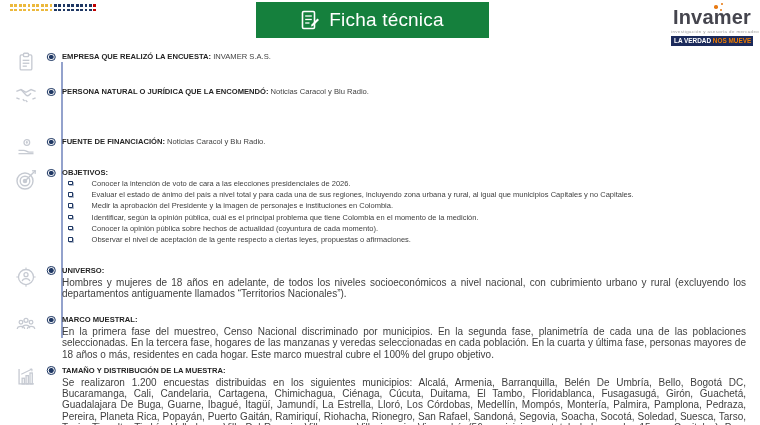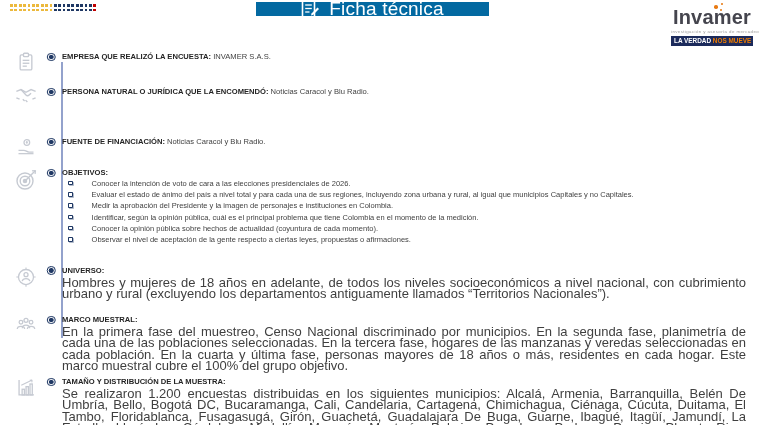--- a/index.html
+++ b/index.html
@@ -12,22 +12,22 @@
   
   .dots { position:absolute; left:10px; top:4px; }
   .dot-row { display:flex; gap:1.6px; margin-bottom:1.8px; }
   .dot { width:2.8px; height:2.8px; display:inline-block; }
   .dot.y { background:#ecb93d; }
   .dot.n { background:#1f3864; }
   .dot.r { background:#c00000; }
 
   
   .title-bar {
-    position:absolute; left:256px; top:2px; width:233px; height:14px;
-    background:#0369a1; color:#ffffff;
+    position:absolute; left:256px; top:2px; width:233px; height:36px;
+    background:#15803d; color:#ffffff;
     display:flex; align-items:center; justify-content:center; gap:9px;
   }
   .title-bar .t { font-size:19px; letter-spacing:.2px; }
   .title-bar svg { display:block; }
 
   
   .logo { position:absolute; right:7px; top:7px; width:82px; text-align:center; }
   .brand { position:relative; font-size:20px; font-weight:bold; color:#45454e; line-height:1; letter-spacing:.2px; }
   .brand .odots span { position:absolute; border-radius:50%; background:#e87a12; }
   .brand .odots .d1 { width:3.5px; height:3.5px; top:-2px; left:43px; }
@@ -50,21 +50,21 @@
     position:absolute; left:11px; top:1.5px; transform:translateX(-50%);
     width:6.5px; height:6.5px; border-radius:50%;
     background:#1f3864; border:1.6px solid #ffffff; outline:1.3px solid #1f3864;
   }
   .body-col { flex:1; padding-right:2px; }
 
   .row-line { font-size:7.6px; line-height:1.3; }
   .lbl { font-weight:bold; color:#242424; }
   .val { color:#3f3f3f; }
 
-  .para { font-size:13px; line-height:11.3px; text-align:justify; color:#3f3f3f; margin-top:1px; }
+  .para { font-size:10px; line-height:11.3px; text-align:justify; color:#3f3f3f; margin-top:1px; }
   .hdr  { font-size:7.6px; font-weight:bold; color:#242424; line-height:1.3; }
 
   .obj-item { display:flex; gap:19px; font-size:7.5px; line-height:11.3px; }
   .obj-item .chk {
     flex:0 0 auto; width:4.6px; height:4.6px; margin-top:2.8px; margin-left:6px;
     border:1.1px solid #1f3864; border-radius:.8px;
     box-shadow:1px 1px 0 rgba(31,56,100,.35);
   }
 
   .s1 { margin-bottom:15px; }

